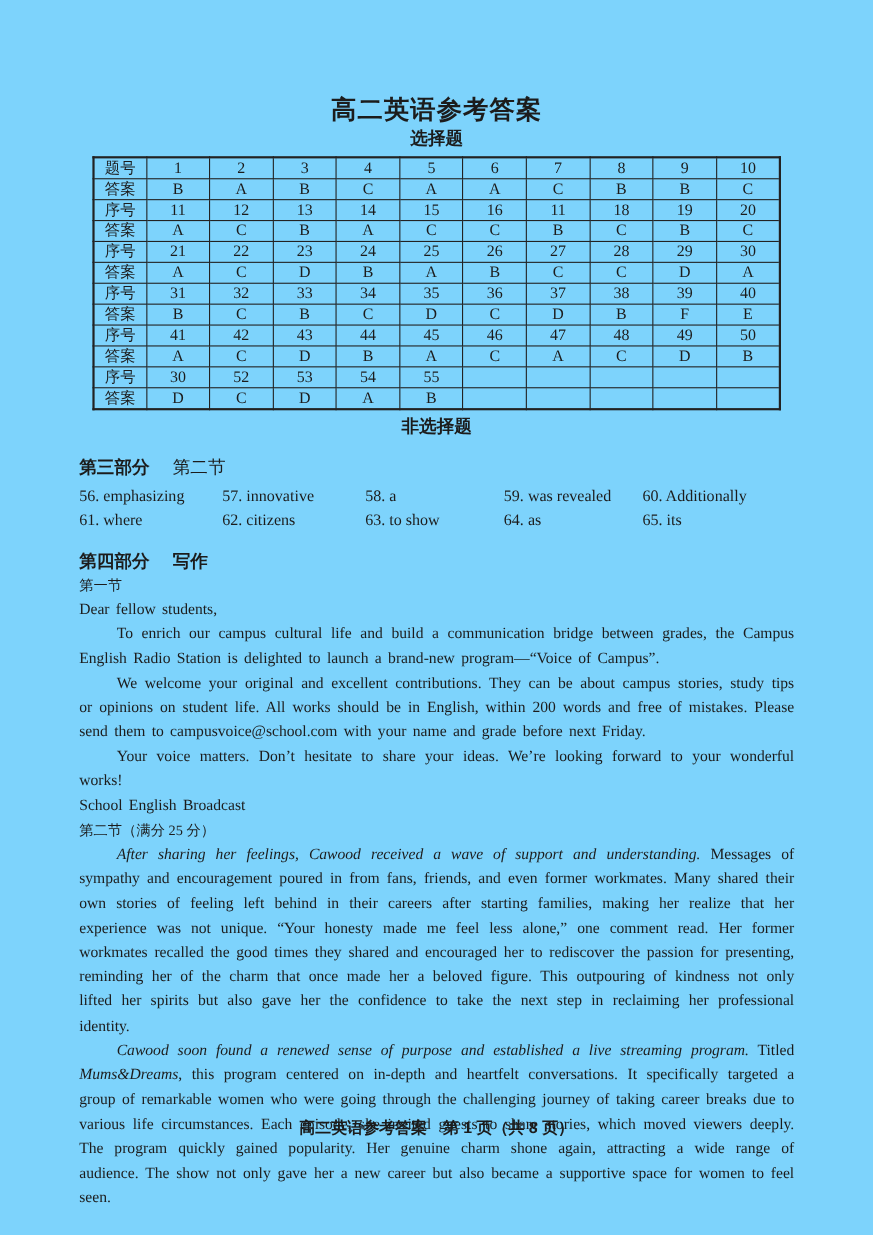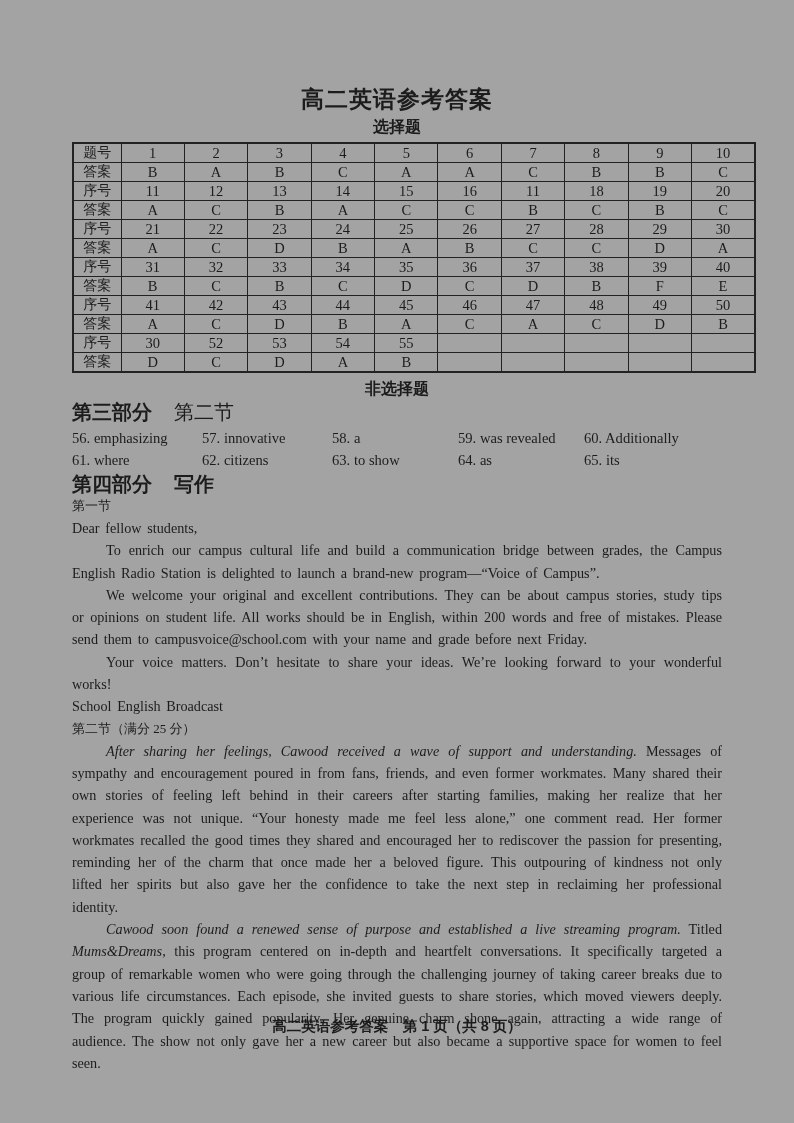--- a/index.html
+++ b/index.html
@@ -1,20 +1,20 @@
 <!DOCTYPE html>
 <html><head>
 <meta charset="utf-8">
 <style>
   html, body { margin: 0; padding: 0; background: #ffffff; }
   .page {
     position: relative;
     width: 794px;
     height: 1123px;
-    background: #a3a3a3;
+    background: #7dd3fc;
     color: #1c1c1c;
     overflow: hidden;
     font-family: "Liberation Serif", "DejaVu Serif", serif;
   }
   .content { padding: 86px 72px 0 72px; }
 
   .title {
     text-align: center;
     font-family: "Liberation Serif", "DejaVu Serif", serif;
     font-weight: bold;
@@ -27,39 +27,39 @@
     font-family: "Liberation Sans", "DejaVu Sans", sans-serif;
     font-weight: bold;
     font-size: 16px;
     line-height: 20px;
     margin-top: 4px;
   }
 
   table.answers {
     border-collapse: collapse;
     table-layout: fixed;
-    width: 684px;
+    width: 626px;
     margin: 5px auto 0 auto;
     border: 2px solid #222222;
     font-size: 14.5px;
   }
   table.answers td {
     border: 1px solid #222222;
     text-align: center;
     vertical-align: middle;
     height: 17px;
     padding: 0;
     overflow: hidden;
     white-space: nowrap;
   }
   table.answers td.label-cell { font-size: 14px; }
 
   .nonchoice { margin-top: 6px; }
 
-  .part-heading { margin-top: 3px; font-size: 20px; line-height: 21px; }
+  .part-heading { margin-top: 16px; font-size: 16px; line-height: 21px; }
   .part-heading .bold-cjk {
     font-family: "Liberation Sans", "DejaVu Sans", sans-serif;
     font-weight: bold;
   }
   .part-heading .normal-cjk { margin-left: 17px; font-weight: normal; }
 
   .items-grid {
     display: grid;
     grid-template-columns: 130px 130px 126px 126px 1fr;
     margin-top: 4px;

